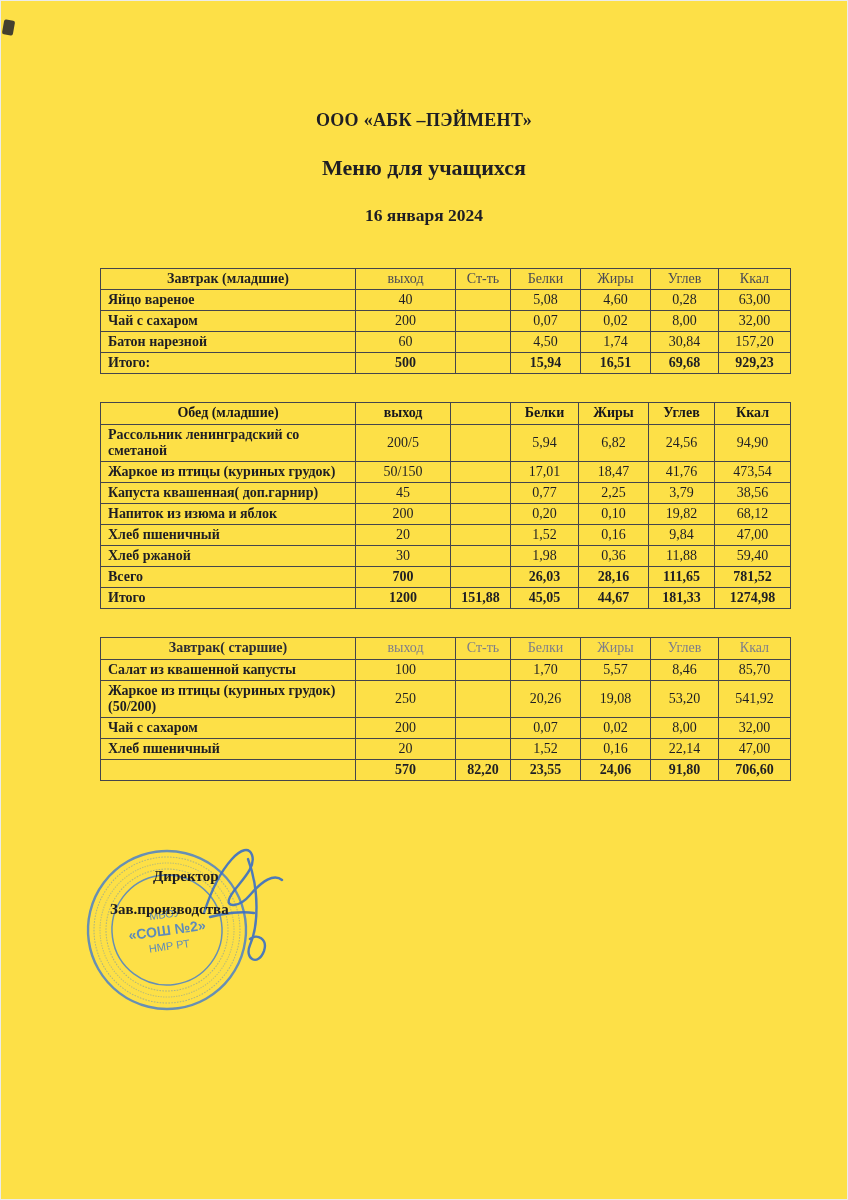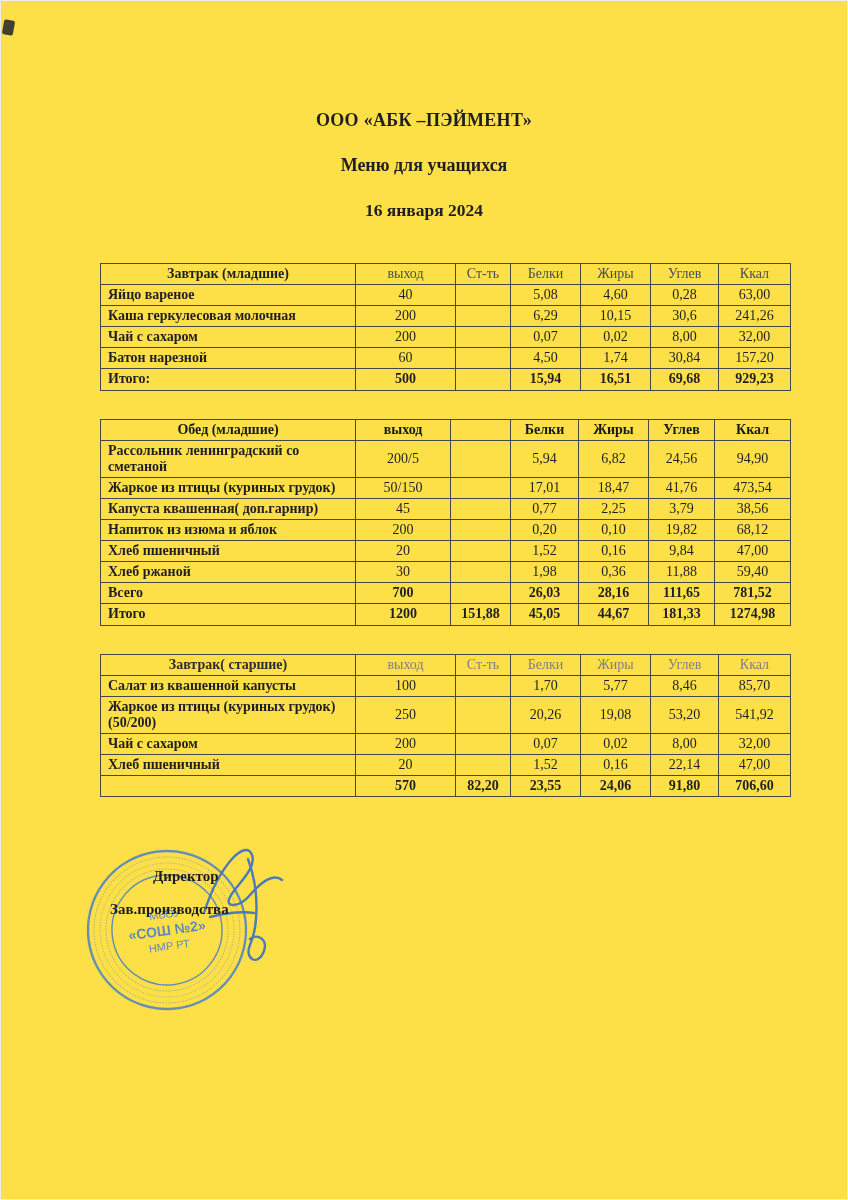--- a/index.html
+++ b/index.html
@@ -14,21 +14,21 @@
     box-shadow: inset 0 0 0 1px #ececea;
   }
   .scan-mark {
     position: absolute; left: 3px; top: 20px;
     width: 11px; height: 15px;
     background: #23232c; border-radius: 2px;
     transform: rotate(10deg); opacity: .85;
   }
   .titles { padding-top: 110px; text-align: center; }
   .titles h1 { font-size: 18px; font-weight: bold; letter-spacing: .3px; margin: 0 0 24px 0; }
-  .titles .sub  { font-size: 18px; font-weight: bold; margin: 0 0 24px 0; }
+  .titles .sub  { font-size: 22px; font-weight: bold; margin: 0 0 24px 0; }
   .titles .date { font-size: 17.5px; font-weight: bold; margin: 0; }
 
   table.menu {
     width: 690px; margin: 28px 0 0 100px;
     border-collapse: collapse; table-layout: fixed;
     border: 1.5px solid #3c3c44;
     padding-left: 10px;
   }
   table.menu.first { margin-top: 42px; }
   .menu th, .menu td {
@@ -94,29 +94,20 @@
         <tr>
           <td>Яйцо вареное</td>
           <td>40</td>
           <td></td>
           <td>5,08</td>
           <td>4,60</td>
           <td>0,28</td>
           <td>63,00</td>
         </tr>
         <tr>
-          <td>Каша геркулесовая молочная</td>
-          <td>200</td>
-          <td></td>
-          <td>6,29</td>
-          <td>10,15</td>
-          <td>30,6</td>
-          <td>241,26</td>
-        </tr>
-        <tr>
           <td>Чай с сахаром</td>
           <td>200</td>
           <td></td>
           <td>0,07</td>
           <td>0,02</td>
           <td>8,00</td>
           <td>32,00</td>
         </tr>
         <tr>
           <td>Батон нарезной</td>
@@ -256,21 +247,21 @@
           <th>Углев</th>
           <th>Ккал</th>
         </tr>
       </thead>
     <tbody>
         <tr>
           <td>Салат из квашенной капусты</td>
           <td>100</td>
           <td></td>
           <td>1,70</td>
-          <td>5,77</td>
+          <td>5,57</td>
           <td>8,46</td>
           <td>85,70</td>
         </tr>
         <tr>
           <td>Жаркое из птицы (куриных грудок)(50/200)</td>
           <td>250</td>
           <td></td>
           <td>20,26</td>
           <td>19,08</td>
           <td>53,20</td>

